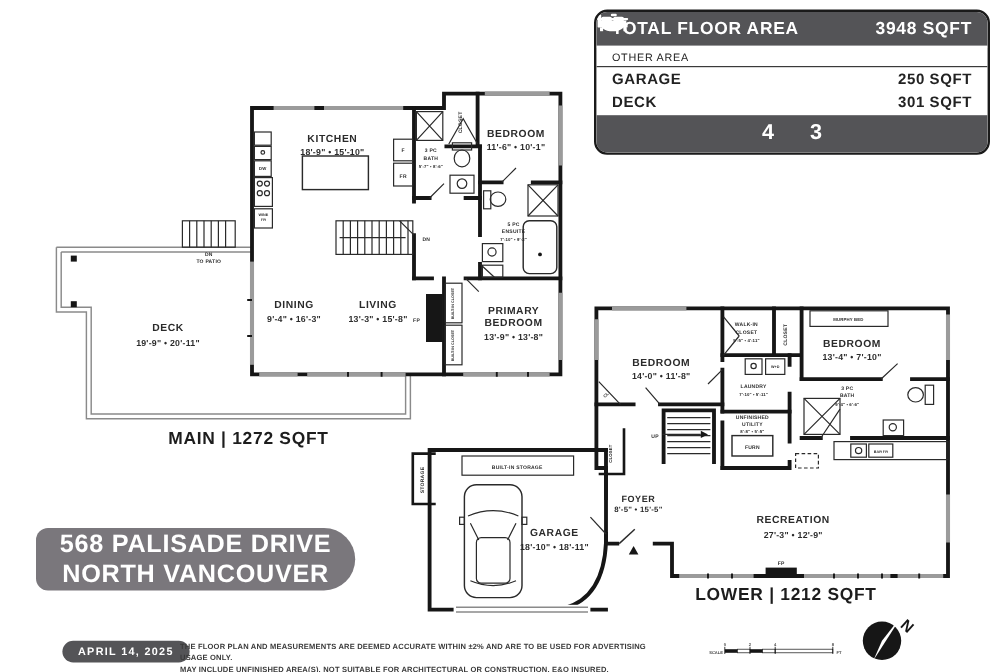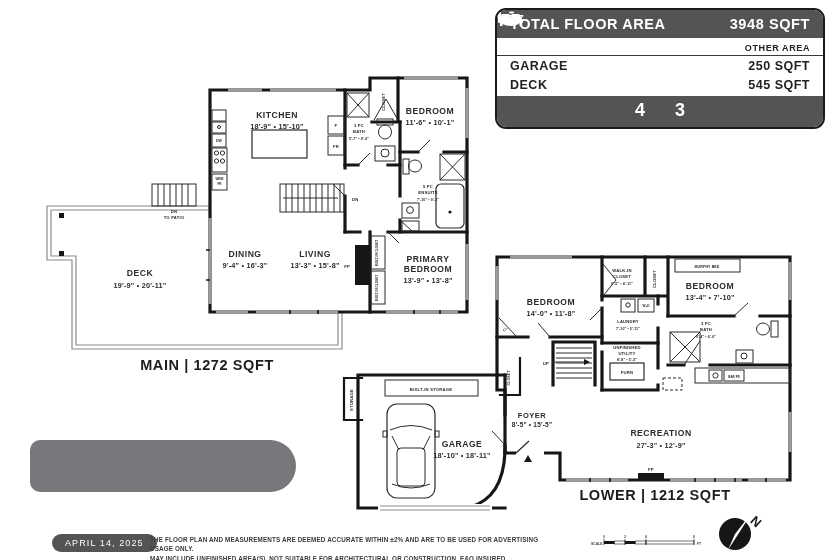--- a/index.html
+++ b/index.html
@@ -28,36 +28,36 @@
   .micro{font-size:3.1px;text-anchor:middle;}
   .lvl{font-size:14.5px;letter-spacing:.6px;text-anchor:middle;fill:#1d1d1d;}
   .scaletxt{font-size:3.4px;fill:#444;}
 
   
   .summary{position:absolute;left:495px;top:8px;width:330px;border:2.5px solid #1a1a1a;
            border-radius:11px;overflow:hidden;background:#fff;box-sizing:border-box;}
   .summary-header{background:#545457;color:#fff;display:flex;justify-content:space-between;
            align-items:center;padding:6px 13px 6px 13px;font-weight:bold;font-size:14.5px;
            letter-spacing:.6px;border-bottom:2.5px solid #fff;}
-  .row-other{padding:3px 13px 2px;font-size:9px;font-weight:bold;color:#222;
-           border-bottom:1.6px solid #3a3a3a;letter-spacing:.6px;text-align:right;}
+  .row-other{padding:3px 13px 2px;font-size:9px;font-weight:normal;color:#222;
+           border-bottom:1.6px solid #3a3a3a;letter-spacing:.6px;}
   .srow{display:flex;justify-content:space-between;padding:2.5px 13px;font-size:12.5px;
            font-weight:bold;color:#222;letter-spacing:.5px;}
   .summary-footer{background:#545457;color:#fff;display:flex;justify-content:center;gap:30px;
            padding:4px 0 6px;font-size:18px;font-weight:bold;align-items:center;margin-top:2px;}
   .stat{display:flex;align-items:center;gap:6px;}
 
   
   .address{position:absolute;left:30px;top:440px;width:266px;height:52px;background:#7a777c;
            border-radius:10px 26px 26px 10px;color:#fff;font-weight:bold;font-size:21px;
            line-height:1.2;display:flex;flex-direction:column;justify-content:center;
            align-items:center;letter-spacing:.6px;text-align:center;}
 
   
-  .datepill{position:absolute;left:52px;top:534px;background:#545457;color:#fff;font-weight:normal;
+  .datepill{position:absolute;left:52px;top:534px;background:#545457;color:#fff;font-weight:bold;
            font-size:9px;letter-spacing:1.1px;padding:4px 13px;border-radius:10px;}
   .disclaimer{position:absolute;left:150px;top:535px;width:400px;font-size:6.3px;font-weight:bold;
            color:#3a3a3a;line-height:1.5;letter-spacing:.15px;}
 </style>
 </head>
 <body>
 
 <div class="canvas">
 
 <svg width="840" height="560" viewBox="0 0 840 560">
@@ -333,21 +333,21 @@
   </div>
   <div class="row-other">
     <span>OTHER AREA</span>
   </div>
   <div class="srow">
     <span>GARAGE</span>
     <span>250 SQFT</span>
   </div>
   <div class="srow">
     <span>DECK</span>
-    <span>545 SQFT</span>
+    <span>301 SQFT</span>
   </div>
   <div class="summary-footer">
     <span class="stat">
       <svg width="27" height="17" viewBox="0 0 27 17">
         <rect x="1" y="2" width="3" height="11" rx="1" fill="#fff"></rect>
         <rect x="4" y="4" width="9" height="4" rx="1.6" fill="#fff"></rect>
         <rect x="14" y="4" width="9" height="4" rx="1.6" fill="#fff"></rect>
         <rect x="3" y="9" width="23" height="4" rx="1" fill="#fff"></rect>
         <rect x="3" y="13" width="2.6" height="3" fill="#fff"></rect>
         <rect x="22.5" y="13" width="2.6" height="3" fill="#fff"></rect>
@@ -359,20 +359,22 @@
         <path d="M2,7 H25 C25,13 20,16 13.5,16 C7,16 2,13 2,7 Z" fill="#fff"></path>
         <rect x="0.5" y="5" width="26" height="1.8" rx="0.9" fill="#fff"></rect>
         <rect x="12" y="1.5" width="5" height="2" rx="1" fill="#fff"></rect>
       </svg>
       <span>3</span>
     </span>
   </div>
 </div>
 
 <div class="address">
+  <div>568 PALISADE DRIVE</div>
+  <div>NORTH VANCOUVER</div>
 </div>
 
 <div class="datepill">APRIL 14, 2025</div>
 <div class="disclaimer">
   <div>THE FLOOR PLAN AND MEASUREMENTS ARE DEEMED ACCURATE WITHIN ±2% AND ARE TO BE USED FOR ADVERTISING USAGE ONLY.</div>
   <div>MAY INCLUDE UNFINISHED AREA(S). NOT SUITABLE FOR ARCHITECTURAL OR CONSTRUCTION. E&amp;O INSURED.</div>
 </div>
 
 </div>
 

